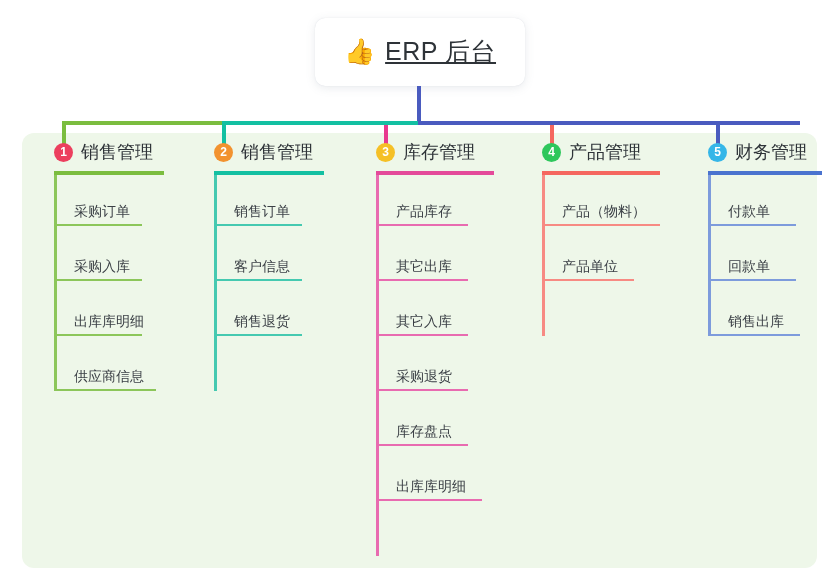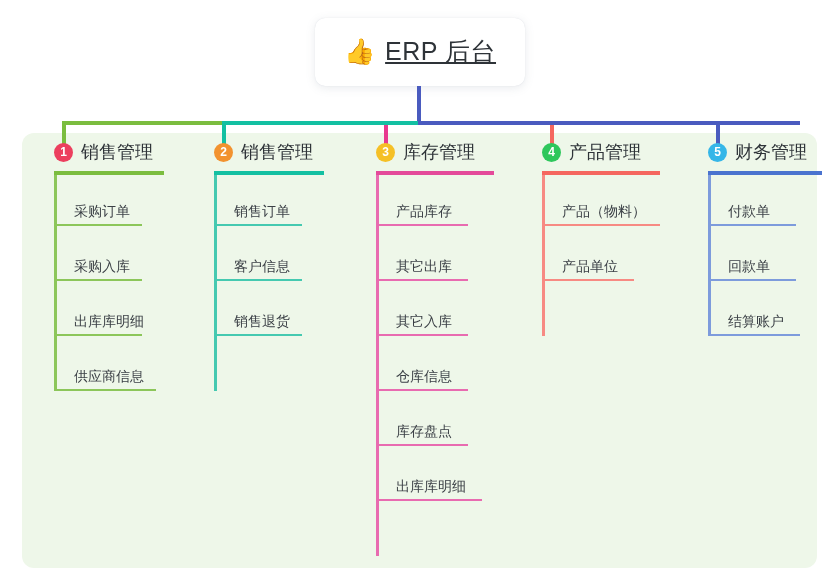--- a/index.html
+++ b/index.html
@@ -248,21 +248,21 @@
           </div>
           <div class="leaf">
             <span class="leaf-label">其它出库</span>
             <div class="leaf-rule" style="width: 92px; background: rgb(232, 107, 176);"></div>
           </div>
           <div class="leaf">
             <span class="leaf-label">其它入库</span>
             <div class="leaf-rule" style="width: 92px; background: rgb(232, 107, 176);"></div>
           </div>
           <div class="leaf">
-            <span class="leaf-label">仓库信息</span>
+            <span class="leaf-label">采购退货</span>
             <div class="leaf-rule" style="width: 92px; background: rgb(232, 107, 176);"></div>
           </div>
           <div class="leaf">
             <span class="leaf-label">库存盘点</span>
             <div class="leaf-rule" style="width: 92px; background: rgb(232, 107, 176);"></div>
           </div>
           <div class="leaf">
             <span class="leaf-label">出库库明细</span>
             <div class="leaf-rule" style="width: 106px; background: rgb(232, 107, 176);"></div>
           </div>
@@ -296,20 +296,20 @@
           <div class="spine" style="background: rgb(125, 155, 220); height: 161px;"></div>
           <div class="leaf">
             <span class="leaf-label">付款单</span>
             <div class="leaf-rule" style="width: 88px; background: rgb(125, 155, 220);"></div>
           </div>
           <div class="leaf">
             <span class="leaf-label">回款单</span>
             <div class="leaf-rule" style="width: 88px; background: rgb(125, 155, 220);"></div>
           </div>
           <div class="leaf">
-            <span class="leaf-label">结算账户</span>
+            <span class="leaf-label">销售出库</span>
             <div class="leaf-rule" style="width: 92px; background: rgb(125, 155, 220);"></div>
           </div>
         </div>
       </div>
     </div>
 
 </div>
 
 </body></html>

